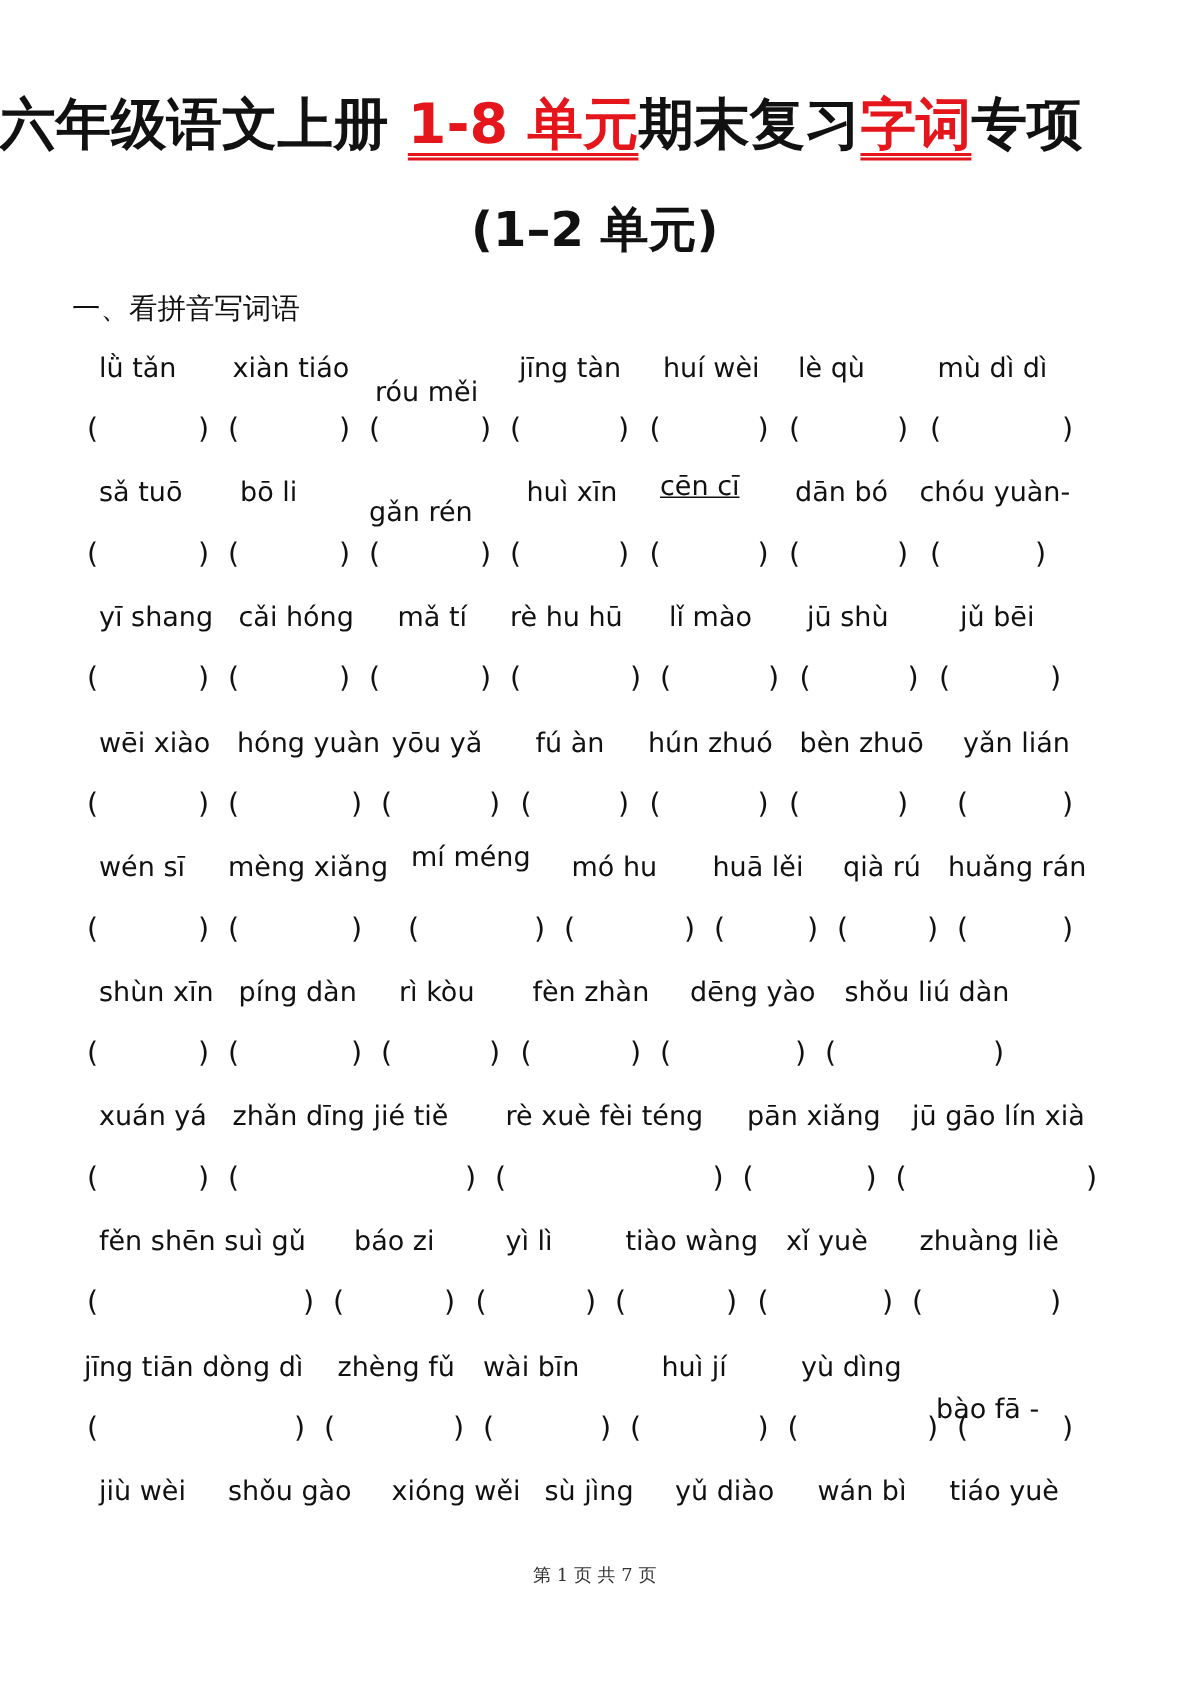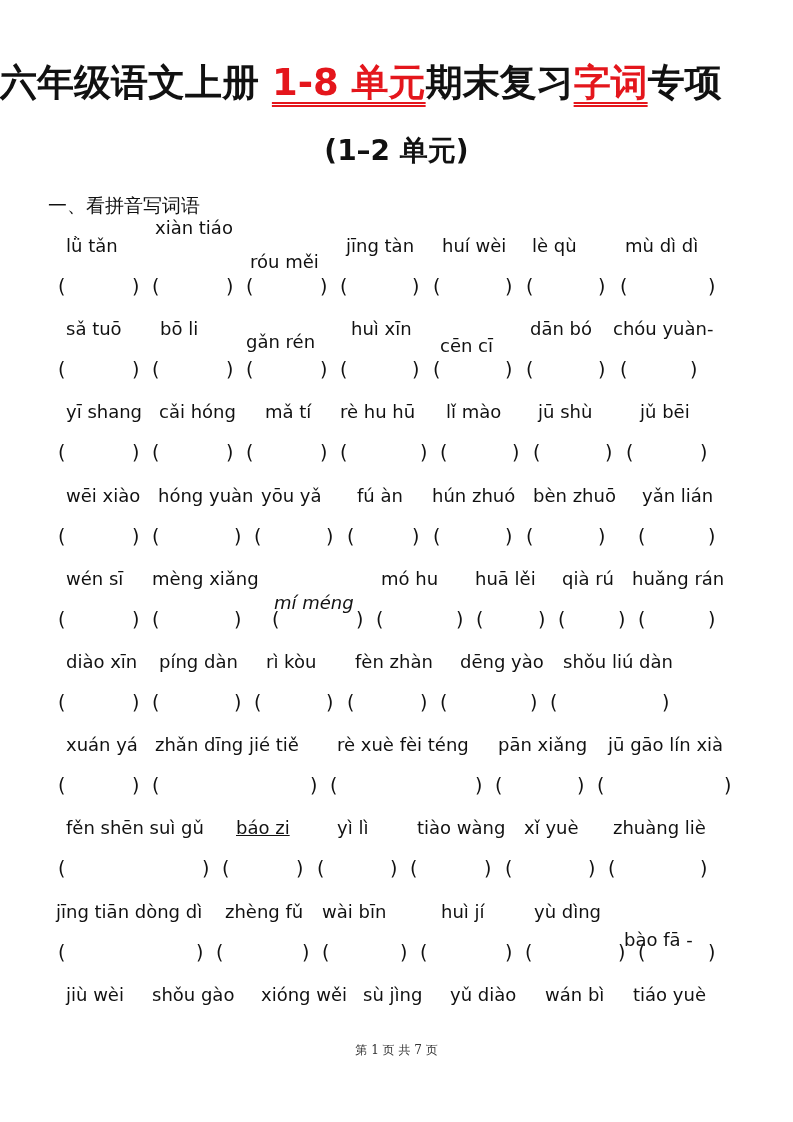--- a/index.html
+++ b/index.html
@@ -1,38 +1,38 @@
 <!DOCTYPE html>
 <html><head>
 <meta charset="utf-8">
 <style>
   html, body { margin: 0; padding: 0; background: #ffffff; }
   body { width: 793px; height: 1122px; position: relative; overflow: hidden; font-family: "DejaVu Sans", sans-serif; color: #111; }
   .title { position: absolute; left: 0; top: 58px; width: 637px; text-align: center; font-size: 37px; font-weight: bold; letter-spacing: 0px; white-space: nowrap; color: #111; }
   .title .red { color: #e4161c; text-decoration: underline double #e4161c; text-underline-offset: 7px; text-decoration-thickness: 2px; }
-  .subtitle { position: absolute; left: 0; top: 132px; width: 793px; text-align: center; font-size: 28px; font-weight: bold; color: #111; }
+  .subtitle { position: absolute; left: 0; top: 132px; width: 793px; text-align: center; font-size: 32px; font-weight: bold; color: #111; }
   .section { position: absolute; left: 48px; top: 193px; font-size: 19px; color: #111; }
   .py { position: absolute; font-size: 18px; color: #111; white-space: nowrap; font-family: "DejaVu Sans", sans-serif; }
   .par { position: absolute; font-size: 19px; color: #111; }
   .footer { position: absolute; left: 0; top: 1042px; width: 793px; text-align: center; font-size: 12px; color: #333; font-family: "DejaVu Serif", serif; }
 </style>
 </head>
 <body>
 
 <div class="title">
   <span>六年级语文上册 </span><span class="red">1-8 单元</span><span>期末复习</span><span class="red">字词</span><span>专项</span>
 </div>
 
 <div class="subtitle">(1–2 单元)</div>
 
 <div class="section">一、看拼音写词语</div>
 
 <div id="rows">
     <span class="py" style="left: 66px; top: 235px;">lǜ tǎn</span>
-    <span class="py" style="left: 155px; top: 217px;">xiàn tiáo</span>
+    <span class="py" style="left: 155px; top: 235px;">xiàn tiáo</span>
     <span class="py" style="left: 250px; top: 235px; margin-top: 16px;">róu měi</span>
     <span class="py" style="left: 346px; top: 235px;">jīng tàn</span>
     <span class="py" style="left: 442px; top: 235px;">huí wèi</span>
     <span class="py" style="left: 532px; top: 235px;">lè qù</span>
     <span class="py" style="left: 625px; top: 235px;">mù dì dì</span>
     <span class="par" style="left: 58px; top: 275px;">(</span>
     <span class="par" style="left: 132px; top: 275px;">)</span>
     <span class="par" style="left: 152px; top: 275px;">(</span>
     <span class="par" style="left: 226px; top: 275px;">)</span>
     <span class="par" style="left: 246px; top: 275px;">(</span>
@@ -42,21 +42,21 @@
     <span class="par" style="left: 433px; top: 275px;">(</span>
     <span class="par" style="left: 505px; top: 275px;">)</span>
     <span class="par" style="left: 526px; top: 275px;">(</span>
     <span class="par" style="left: 598px; top: 275px;">)</span>
     <span class="par" style="left: 620px; top: 275px;">(</span>
     <span class="par" style="left: 708px; top: 275px;">)</span>
     <span class="py" style="left: 66px; top: 318px;">sǎ tuō</span>
     <span class="py" style="left: 160px; top: 318px;">bō li</span>
     <span class="py" style="left: 246px; top: 318px; margin-top: 13px;">gǎn rén</span>
     <span class="py" style="left: 351px; top: 318px;">huì xīn</span>
-    <span class="py" style="left: 440px; top: 335px;">cēn cī</span>
+    <span class="py" style="left: 440px; top: 314px; text-decoration: underline;">cēn cī</span>
     <span class="py" style="left: 530px; top: 318px;">dān bó</span>
     <span class="py" style="left: 613px; top: 318px;">chóu yuàn-</span>
     <span class="par" style="left: 58px; top: 358px;">(</span>
     <span class="par" style="left: 132px; top: 358px;">)</span>
     <span class="par" style="left: 152px; top: 358px;">(</span>
     <span class="par" style="left: 226px; top: 358px;">)</span>
     <span class="par" style="left: 246px; top: 358px;">(</span>
     <span class="par" style="left: 320px; top: 358px;">)</span>
     <span class="par" style="left: 340px; top: 358px;">(</span>
     <span class="par" style="left: 412px; top: 358px;">)</span>
@@ -103,40 +103,40 @@
     <span class="par" style="left: 347px; top: 525px;">(</span>
     <span class="par" style="left: 412px; top: 525px;">)</span>
     <span class="par" style="left: 433px; top: 525px;">(</span>
     <span class="par" style="left: 505px; top: 525px;">)</span>
     <span class="par" style="left: 526px; top: 525px;">(</span>
     <span class="par" style="left: 598px; top: 525px;">)</span>
     <span class="par" style="left: 638px; top: 525px;">(</span>
     <span class="par" style="left: 708px; top: 525px;">)</span>
     <span class="py" style="left: 66px; top: 568px;">wén sī</span>
     <span class="py" style="left: 152px; top: 568px;">mèng xiǎng</span>
-    <span class="py" style="left: 274px; top: 592px; font-style: italic;">mí méng</span>
+    <span class="py" style="left: 274px; top: 561px;">mí méng</span>
     <span class="py" style="left: 381px; top: 568px;">mó hu</span>
     <span class="py" style="left: 475px; top: 568px;">huā lěi</span>
     <span class="py" style="left: 562px; top: 568px;">qià rú</span>
     <span class="py" style="left: 632px; top: 568px;">huǎng rán</span>
     <span class="par" style="left: 58px; top: 608px;">(</span>
     <span class="par" style="left: 132px; top: 608px;">)</span>
     <span class="par" style="left: 152px; top: 608px;">(</span>
     <span class="par" style="left: 234px; top: 608px;">)</span>
     <span class="par" style="left: 272px; top: 608px;">(</span>
     <span class="par" style="left: 356px; top: 608px;">)</span>
     <span class="par" style="left: 376px; top: 608px;">(</span>
     <span class="par" style="left: 456px; top: 608px;">)</span>
     <span class="par" style="left: 476px; top: 608px;">(</span>
     <span class="par" style="left: 538px; top: 608px;">)</span>
     <span class="par" style="left: 558px; top: 608px;">(</span>
     <span class="par" style="left: 618px; top: 608px;">)</span>
     <span class="par" style="left: 638px; top: 608px;">(</span>
     <span class="par" style="left: 708px; top: 608px;">)</span>
-    <span class="py" style="left: 66px; top: 651px;">diào xīn</span>
+    <span class="py" style="left: 66px; top: 651px;">shùn xīn</span>
     <span class="py" style="left: 159px; top: 651px;">píng dàn</span>
     <span class="py" style="left: 266px; top: 651px; text-align: right;">rì kòu</span>
     <span class="py" style="left: 355px; top: 651px;">fèn zhàn</span>
     <span class="py" style="left: 460px; top: 651px;">dēng yào</span>
     <span class="py" style="left: 563px; top: 651px;">shǒu liú dàn</span>
     <span class="par" style="left: 58px; top: 691px;">(</span>
     <span class="par" style="left: 132px; top: 691px;">)</span>
     <span class="par" style="left: 152px; top: 691px;">(</span>
     <span class="par" style="left: 234px; top: 691px;">)</span>
     <span class="par" style="left: 254px; top: 691px;">(</span>
@@ -156,21 +156,21 @@
     <span class="par" style="left: 132px; top: 774px;">)</span>
     <span class="par" style="left: 152px; top: 774px;">(</span>
     <span class="par" style="left: 310px; top: 774px;">)</span>
     <span class="par" style="left: 330px; top: 774px;">(</span>
     <span class="par" style="left: 475px; top: 774px;">)</span>
     <span class="par" style="left: 495px; top: 774px;">(</span>
     <span class="par" style="left: 577px; top: 774px;">)</span>
     <span class="par" style="left: 597px; top: 774px;">(</span>
     <span class="par" style="left: 724px; top: 774px;">)</span>
     <span class="py" style="left: 66px; top: 817px;">fěn shēn suì gǔ</span>
-    <span class="py" style="left: 236px; top: 817px; text-decoration: underline;">báo zi</span>
+    <span class="py" style="left: 236px; top: 817px;">báo zi</span>
     <span class="py" style="left: 337px; top: 817px;">yì lì</span>
     <span class="py" style="left: 417px; top: 817px;">tiào wàng</span>
     <span class="py" style="left: 524px; top: 817px;">xǐ yuè</span>
     <span class="py" style="left: 613px; top: 817px;">zhuàng liè</span>
     <span class="par" style="left: 58px; top: 857px;">(</span>
     <span class="par" style="left: 202px; top: 857px;">)</span>
     <span class="par" style="left: 222px; top: 857px;">(</span>
     <span class="par" style="left: 296px; top: 857px;">)</span>
     <span class="par" style="left: 317px; top: 857px;">(</span>
     <span class="par" style="left: 390px; top: 857px;">)</span>

